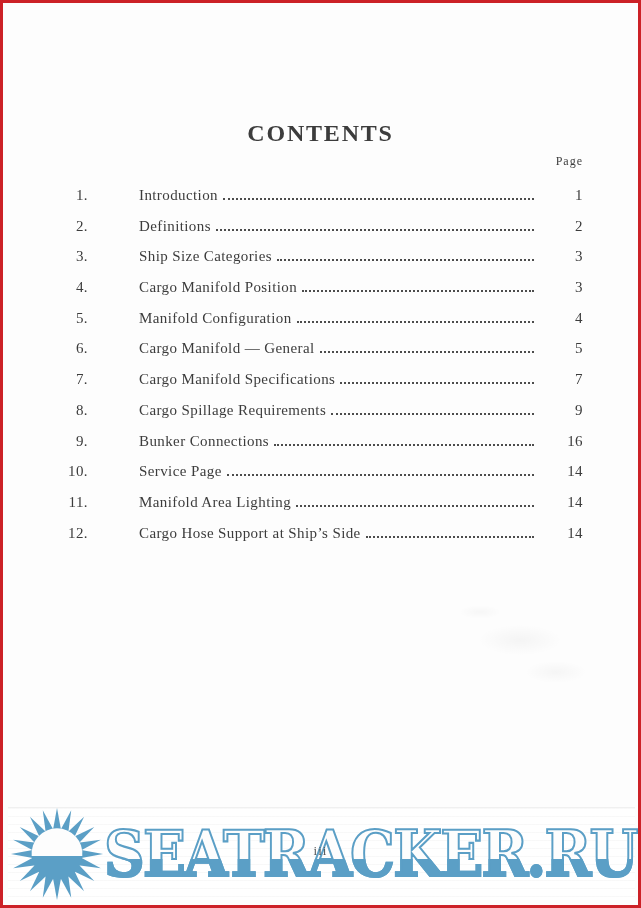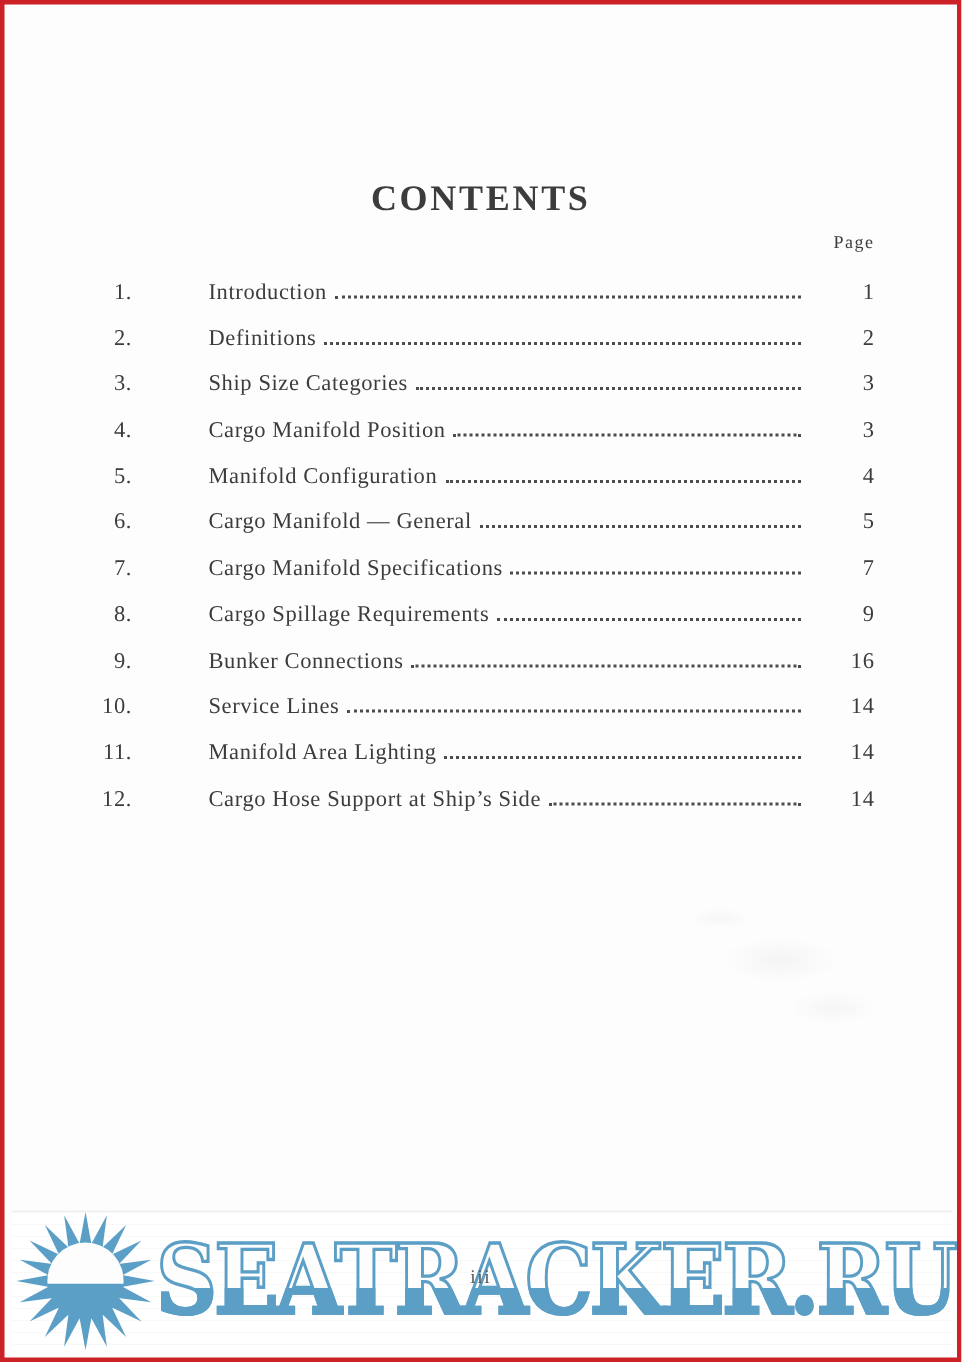--- a/index.html
+++ b/index.html
@@ -203,21 +203,21 @@
 
   <div class="toc-row">
     <span class="toc-num">9.</span>
     <span class="toc-title">Bunker Connections</span>
     <span class="toc-leader"></span>
     <span class="toc-page">16</span>
   </div>
 
   <div class="toc-row">
     <span class="toc-num">10.</span>
-    <span class="toc-title">Service Lines</span>
+    <span class="toc-title">Service Page</span>
     <span class="toc-leader"></span>
     <span class="toc-page">14</span>
   </div>
 
   <div class="toc-row">
     <span class="toc-num">11.</span>
     <span class="toc-title">Manifold Area Lighting</span>
     <span class="toc-leader"></span>
     <span class="toc-page">14</span>
   </div>

